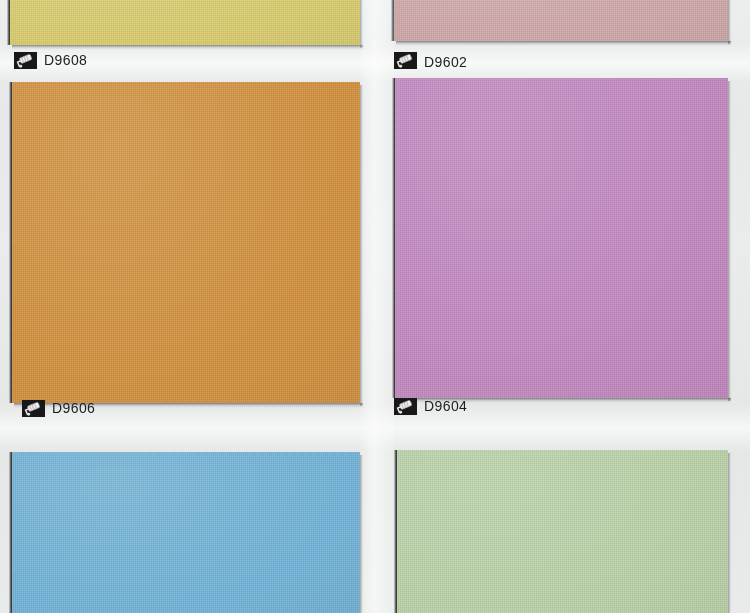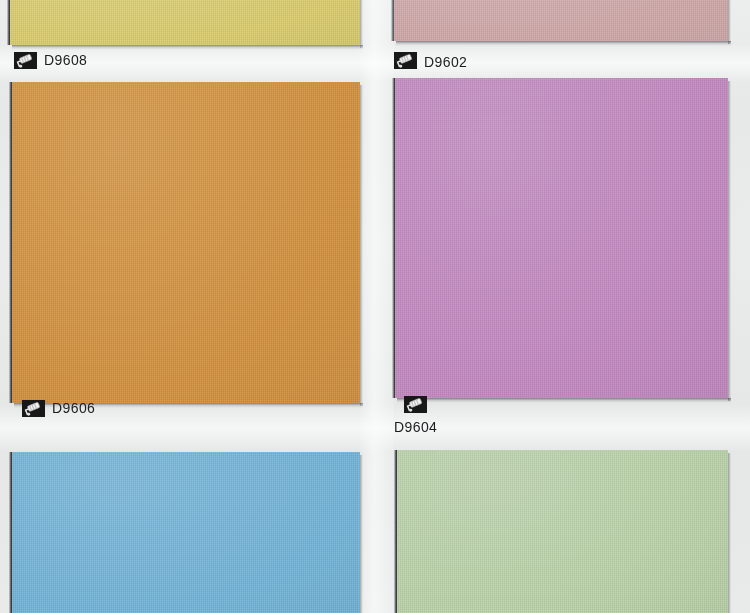--- a/index.html
+++ b/index.html
@@ -186,21 +186,21 @@
           <rect x="11.0" y="4.2" width="1.1" height="5.6" fill="#bdbdbd"></rect>
           <rect x="13.6" y="4.2" width="1.1" height="5.6" fill="#bdbdbd"></rect>
           <path d="M6.6 7.0 L3.6 7.0 L3.6 11.6 L5.2 11.6" fill="none" stroke="#e9e9e9" stroke-width="1.5" stroke-linecap="round"></path>
           <circle cx="5.0" cy="12.0" r="1.5" fill="#dedede"></circle>
         </g>
       </svg>
     </span>
     <span class="code-text">D9606</span>
   </div>
 
-  <div class="label-row" style="left:394px; top:396px;flex-direction:column;">
+  <div class="label-row" style="left:394px; top:396px;">
     <span class="code-icon">
       <svg width="23" height="17" viewBox="0 0 23 17" aria-hidden="true">
         <rect x="0" y="0" width="23" height="17" fill="#181818"></rect>
         <g transform="rotate(-22 11.5 8.5)">
           <rect x="6.5" y="4.2" width="11.5" height="5.6" rx="1.2" fill="#f2f2f2" stroke="#9a9a9a" stroke-width="0.7"></rect>
           <rect x="8.4" y="4.2" width="1.1" height="5.6" fill="#bdbdbd"></rect>
           <rect x="11.0" y="4.2" width="1.1" height="5.6" fill="#bdbdbd"></rect>
           <rect x="13.6" y="4.2" width="1.1" height="5.6" fill="#bdbdbd"></rect>
           <path d="M6.6 7.0 L3.6 7.0 L3.6 11.6 L5.2 11.6" fill="none" stroke="#e9e9e9" stroke-width="1.5" stroke-linecap="round"></path>
           <circle cx="5.0" cy="12.0" r="1.5" fill="#dedede"></circle>

